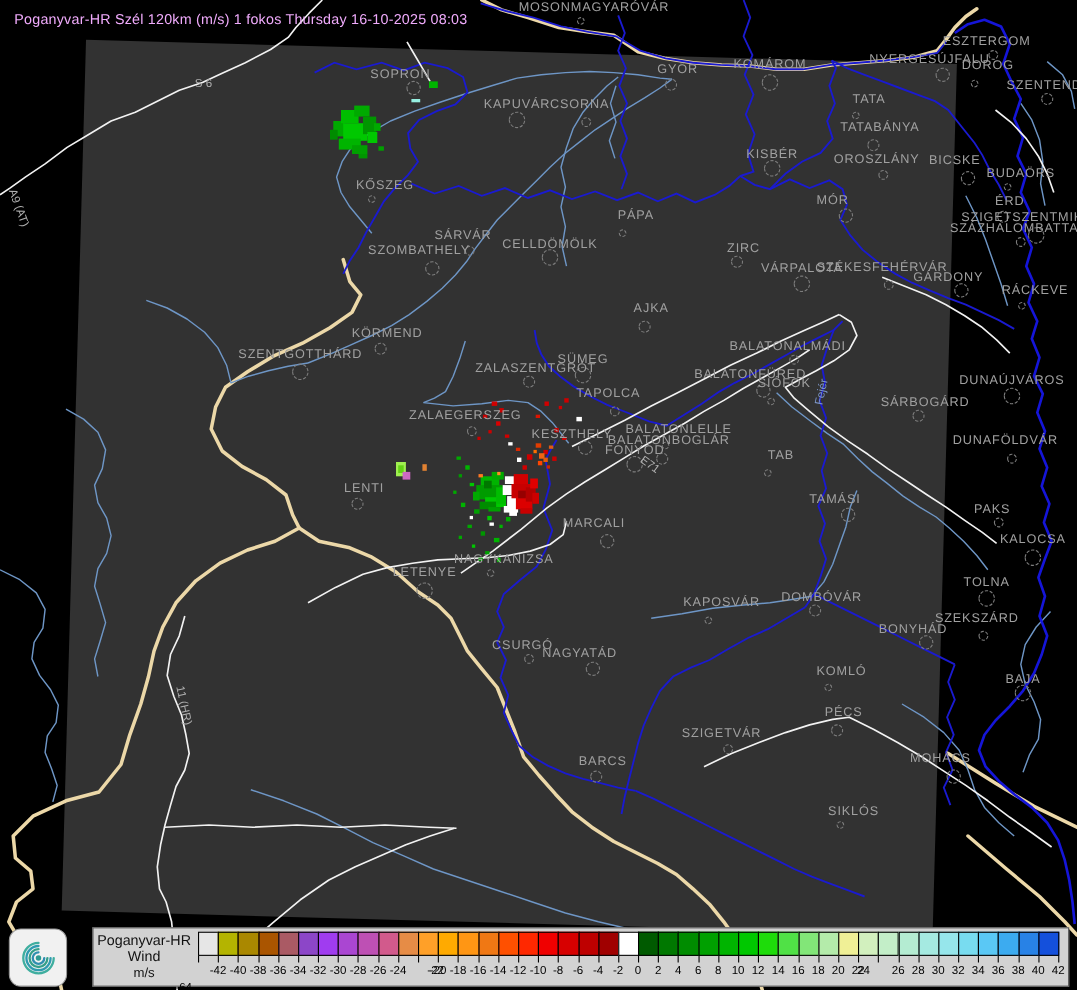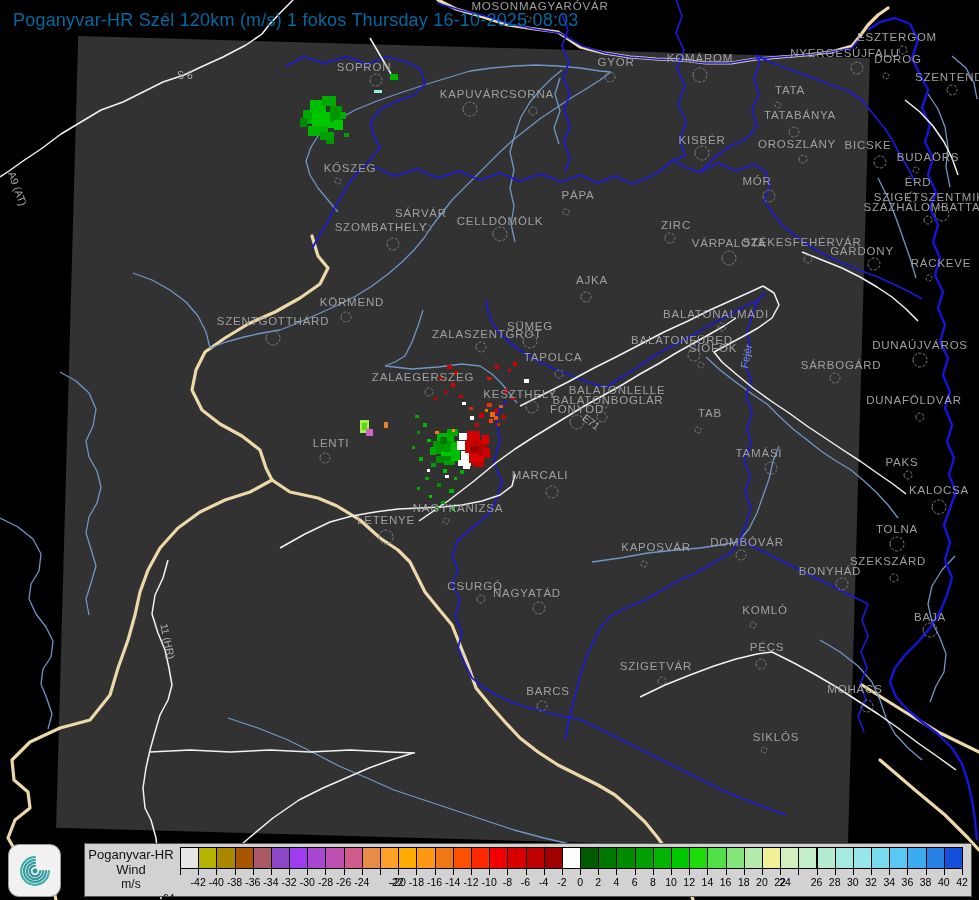--- a/index.html
+++ b/index.html
@@ -1,19 +1,19 @@
 <!DOCTYPE html>
 <html><head>
 <meta charset="utf-8">
 <style>
   html,body{margin:0;padding:0;background:#000;}
   #stage{position:relative;width:979px;height:900px;overflow:hidden;background:#000;
          font-family:"Liberation Sans",sans-serif;}
   #map{position:absolute;left:0;top:0;z-index:1;}
-  .hdr{position:absolute;left:13px;top:10px;z-index:5;color:#0369a1;font-size:18px;
+  .hdr{position:absolute;left:13px;top:10px;z-index:5;color:#f0abfc;font-size:13px;
        letter-spacing:.2px;white-space:nowrap;}
   .legend{position:absolute;left:0;top:0;width:979px;height:832px;z-index:10;pointer-events:none;}
   .logo{position:absolute;left:8px;top:844px;width:53px;height:53px;border-radius:11px;
         background:#f1f1f1;border:1px solid #9a9a9a;box-sizing:border-box;
         display:flex;align-items:center;justify-content:center;}
   .lpanel{position:absolute;left:84px;top:843px;width:888px;height:54px;background:#d2d2d2;
           border:1px solid #555;box-sizing:border-box;}
   .ltitle{position:absolute;left:84px;top:843px;width:94px;height:54px;color:#111;
           display:flex;flex-direction:column;align-items:center;justify-content:center;line-height:1.15;}
   .ltitle .t1{font-size:13px;}

